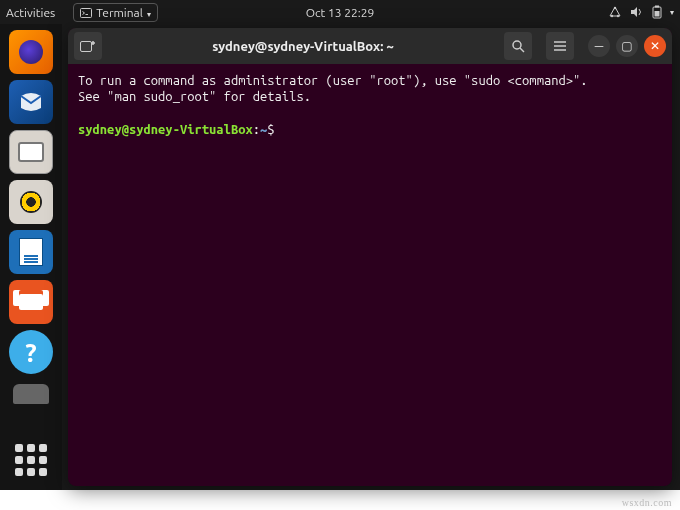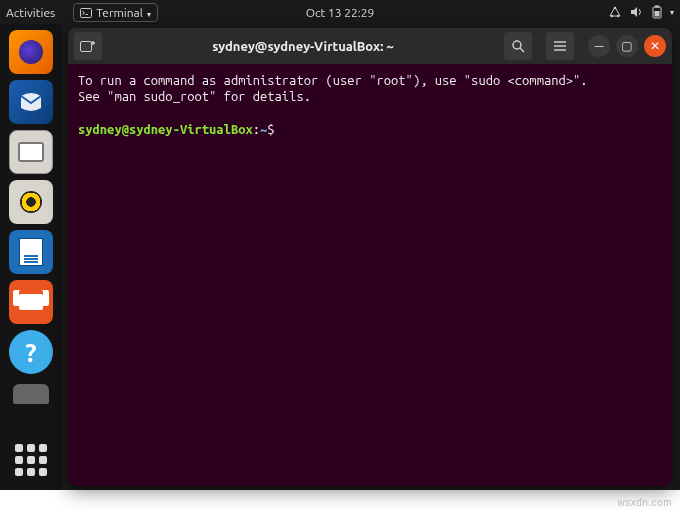--- a/index.html
+++ b/index.html
@@ -101,21 +101,21 @@
     font-family: "Ubuntu Mono","DejaVu Sans Mono",monospace;
     font-size: 13px;
     line-height: 1.25;
     color: #eee;
     white-space: pre-wrap;
   }
   .prompt-user{color:#8ae234;font-weight:bold;}
   .prompt-path{color:#729fcf;font-weight:bold;}
   .watermark{
     position:absolute;right:8px;bottom:2px;
-    font-size:10px;color:#bbb;font-family:Liberation Sans, sans-serif;letter-spacing:0.5px;margin-top:48px;
+    font-size:10px;color:#bbb;font-family:Liberation Serif, serif;letter-spacing:0.5px;margin-top:48px;
   }
 </style>
 </head>
 <body>
 
 <div class="desktop">
 
   <div class="topbar">
     <div class="left">
       <span>Activities</span>

